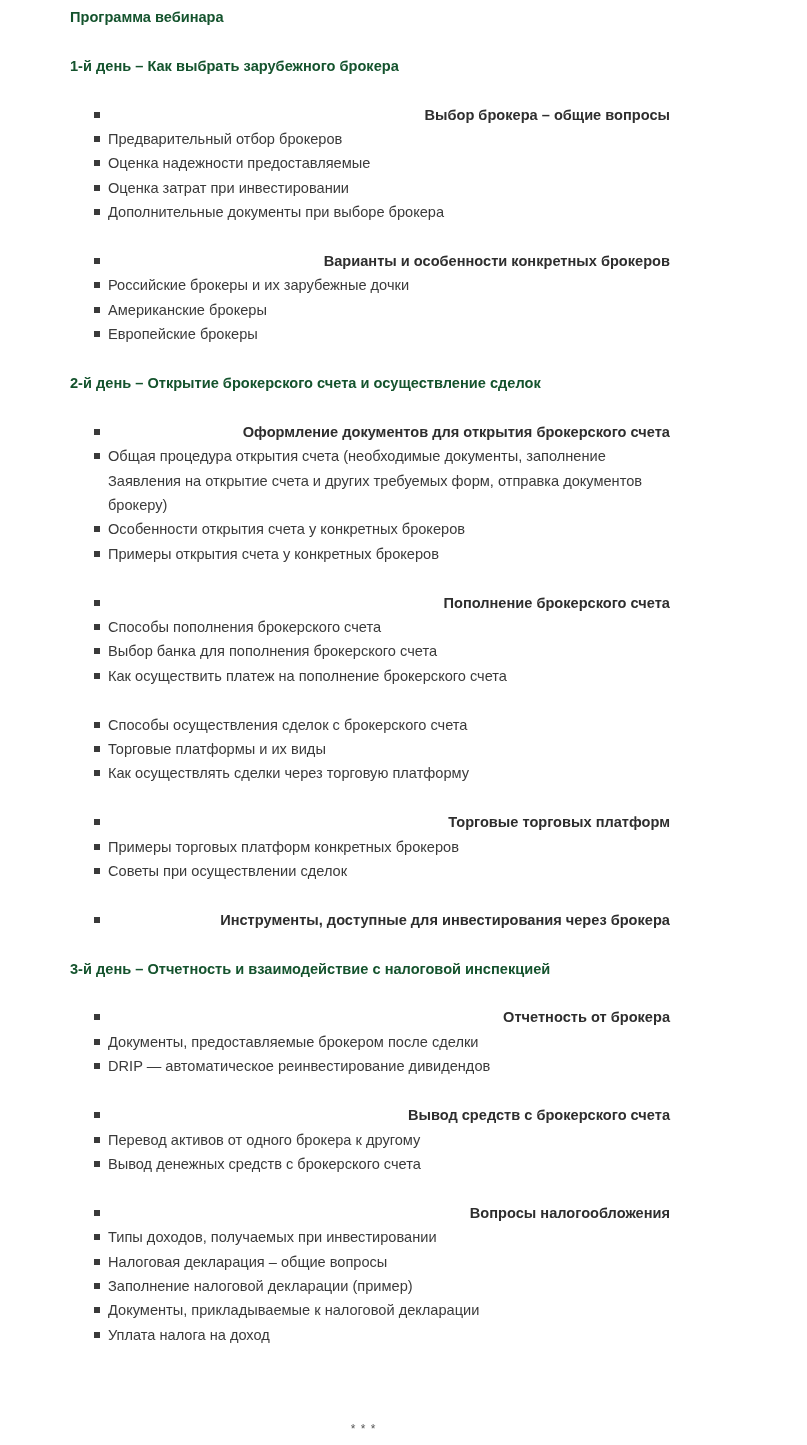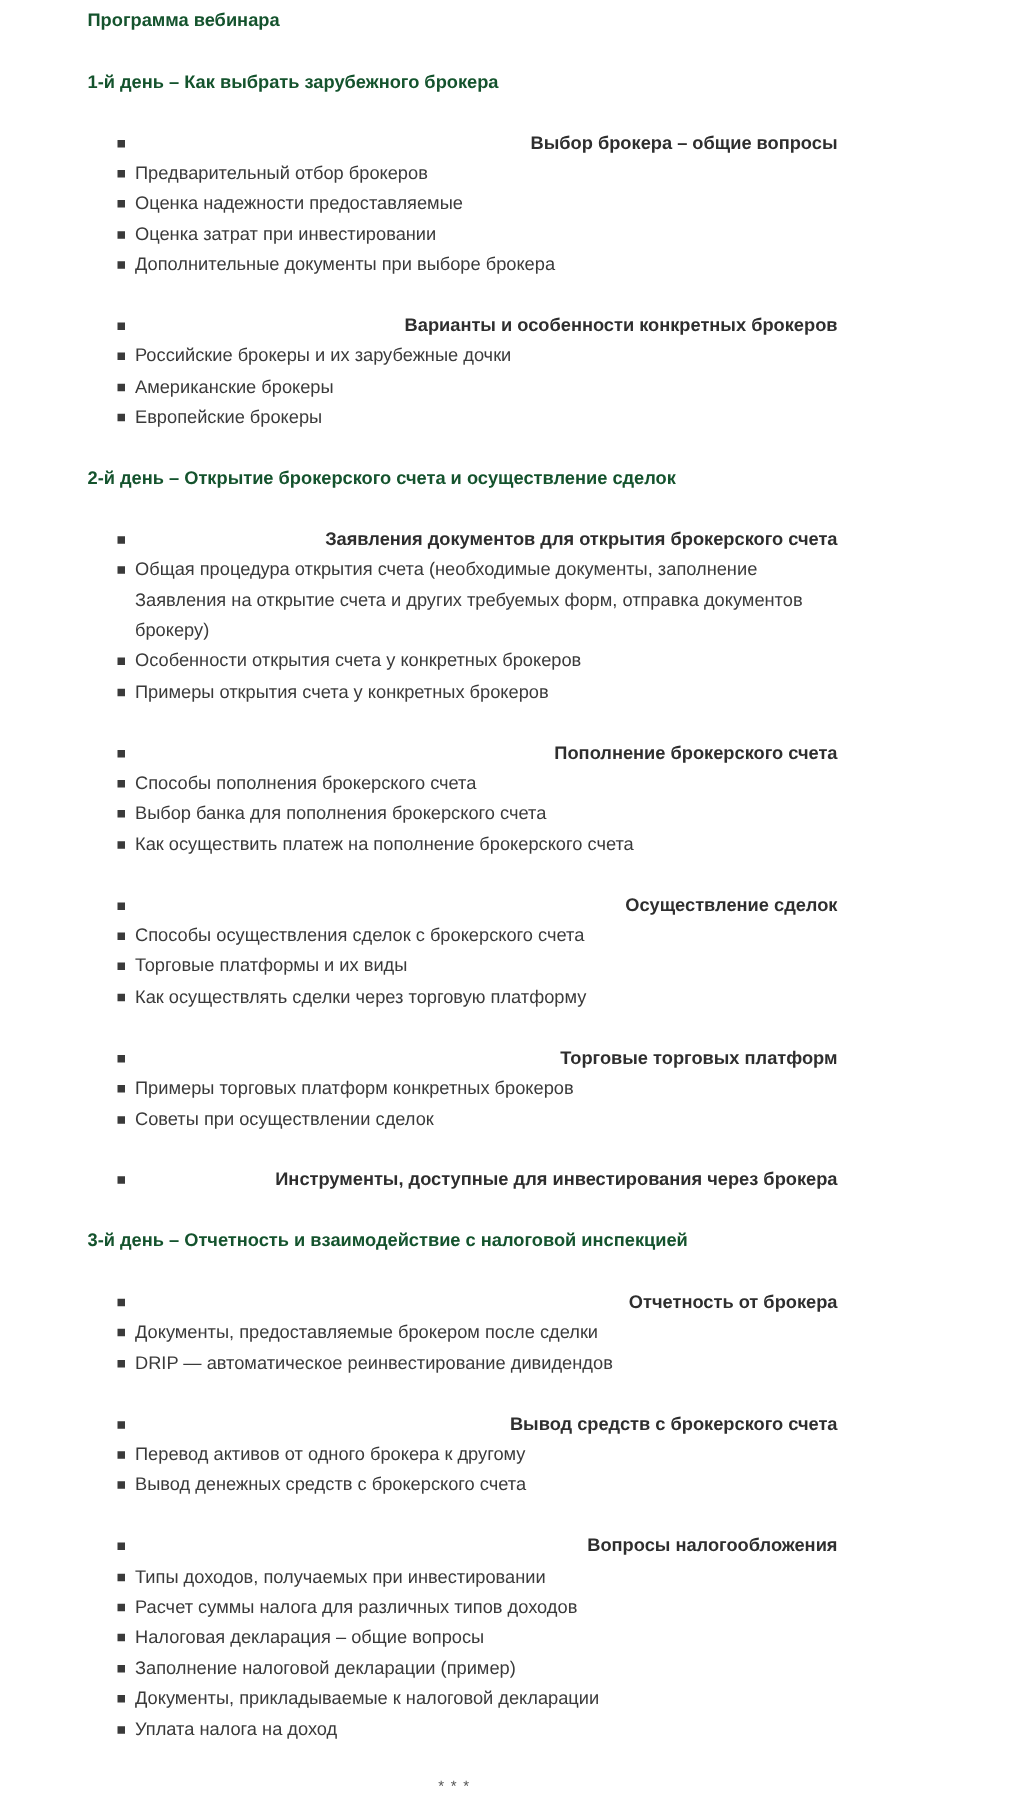--- a/index.html
+++ b/index.html
@@ -73,33 +73,32 @@
   </ul>
   <ul class="section">
     <li class="head"><span class="bullet"></span><span>Варианты и особенности конкретных брокеров</span></li>
     <li><span class="bullet"></span><span>Российские брокеры и их зарубежные дочки</span></li>
     <li><span class="bullet"></span><span>Американские брокеры</span></li>
     <li><span class="bullet"></span><span>Европейские брокеры</span></li>
   </ul>
 
   <p class="day-heading">2-й день – Открытие брокерского счета и осуществление сделок</p>
   <ul class="section">
-    <li class="head"><span class="bullet"></span><span>Заявления документов для открытия брокерского счета</span></li>
+    <li class="head"><span class="bullet"></span><span>Оформление документов для открытия брокерского счета</span></li>
     <li><span class="bullet"></span><span>Общая процедура открытия счета (необходимые документы, заполнение Заявления на открытие счета и других требуемых форм, отправка документов брокеру)</span></li>
     <li><span class="bullet"></span><span>Особенности открытия счета у конкретных брокеров</span></li>
     <li><span class="bullet"></span><span>Примеры открытия счета у конкретных брокеров</span></li>
   </ul>
   <ul class="section">
     <li class="head"><span class="bullet"></span><span>Пополнение брокерского счета</span></li>
     <li><span class="bullet"></span><span>Способы пополнения брокерского счета</span></li>
     <li><span class="bullet"></span><span>Выбор банка для пополнения брокерского счета</span></li>
     <li><span class="bullet"></span><span>Как осуществить платеж на пополнение брокерского счета</span></li>
   </ul>
   <ul class="section">
-    <li class="head"><span class="bullet"></span><span>Осуществление сделок</span></li>
     <li><span class="bullet"></span><span>Способы осуществления сделок с брокерского счета</span></li>
     <li><span class="bullet"></span><span>Торговые платформы и их виды</span></li>
     <li><span class="bullet"></span><span>Как осуществлять сделки через торговую платформу</span></li>
   </ul>
   <ul class="section">
     <li class="head"><span class="bullet"></span><span>Торговые торговых платформ</span></li>
     <li><span class="bullet"></span><span>Примеры торговых платформ конкретных брокеров</span></li>
     <li><span class="bullet"></span><span>Советы при осуществлении сделок</span></li>
   </ul>
   <ul class="section">
@@ -113,21 +112,20 @@
     <li><span class="bullet"></span><span>DRIP — автоматическое реинвестирование дивидендов</span></li>
   </ul>
   <ul class="section">
     <li class="head"><span class="bullet"></span><span>Вывод средств с брокерского счета</span></li>
     <li><span class="bullet"></span><span>Перевод активов от одного брокера к другому</span></li>
     <li><span class="bullet"></span><span>Вывод денежных средств с брокерского счета</span></li>
   </ul>
   <ul class="section">
     <li class="head"><span class="bullet"></span><span>Вопросы налогообложения</span></li>
     <li><span class="bullet"></span><span>Типы доходов, получаемых при инвестировании</span></li>
-    <li><span class="bullet"></span><span>Расчет суммы налога для различных типов доходов</span></li>
     <li><span class="bullet"></span><span>Налоговая декларация – общие вопросы</span></li>
     <li><span class="bullet"></span><span>Заполнение налоговой декларации (пример)</span></li>
     <li><span class="bullet"></span><span>Документы, прикладываемые к налоговой декларации</span></li>
     <li><span class="bullet"></span><span>Уплата налога на доход</span></li>
   </ul>
 </div>
 
 <div class="stars">* * *</div>
 
 </body></html>

